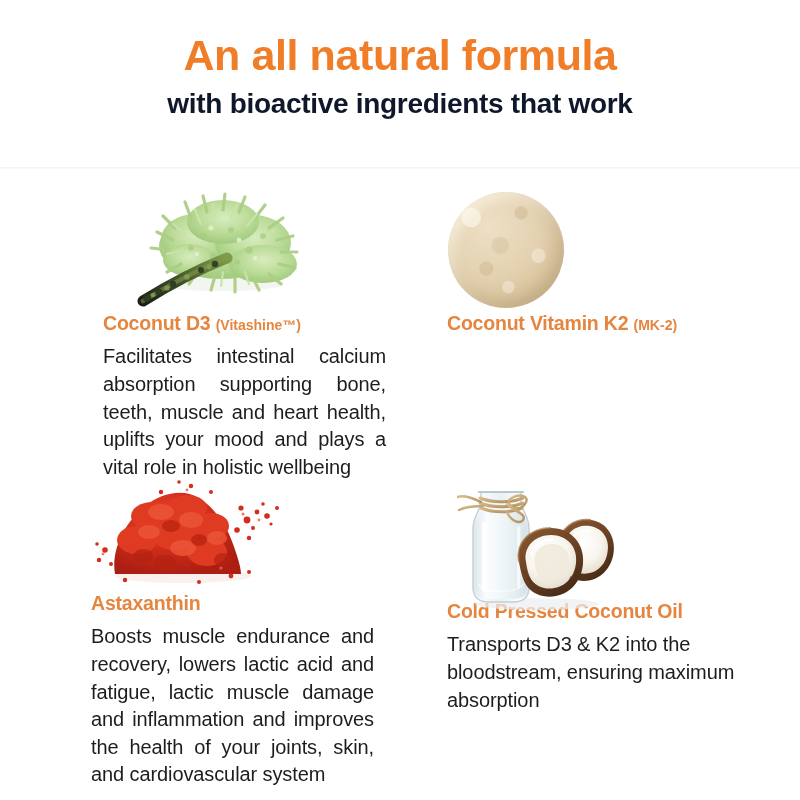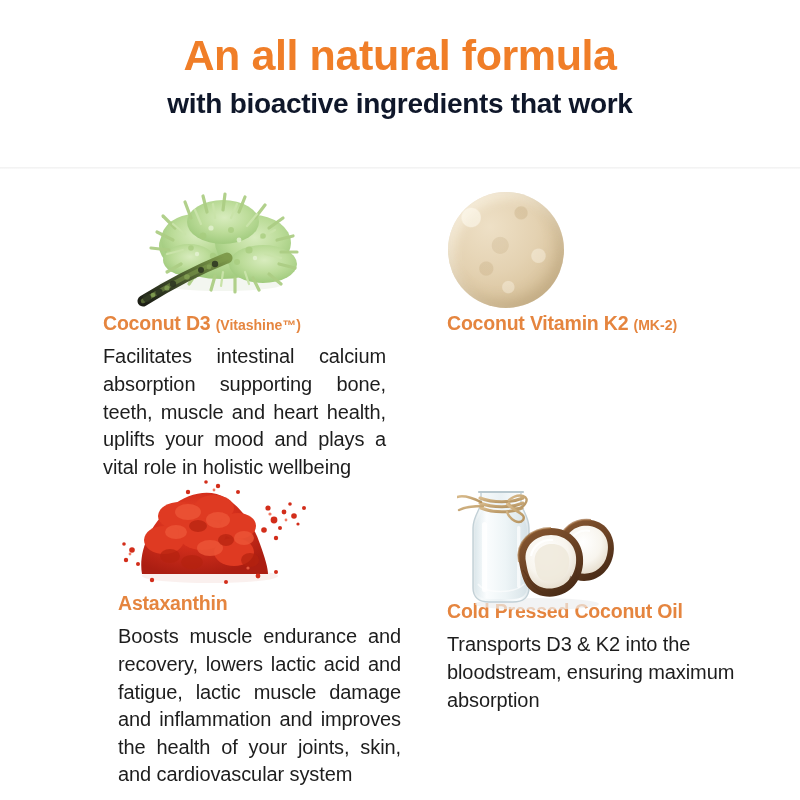--- a/index.html
+++ b/index.html
@@ -33,21 +33,21 @@
     background:linear-gradient(to bottom,#f1f1f1,#fafafa);
   }
 
   
   .grid {
     position:absolute; left:0; top:170px; width:800px; height:630px;
   }
   .cell { position:absolute; width:300px; }
   .cell.c1 { left:103px; top:18px; }
   .cell.c2 { left:447px; top:18px; }
-  .cell.c3 { left:118px; top:298px; }
+  .cell.c3 { left:91px; top:298px; }
   .cell.c4 { left:447px; top:306px; }
 
   .art { position:relative; height:125px; width:300px; }
 
   .heading {
     color:#E5853F; font-weight:700; letter-spacing:-0.2px;
     font-size:19.5px; line-height:1.1; white-space:nowrap;
   }
   .heading .sub { font-size:14px; font-weight:700; letter-spacing:0px; }
 

